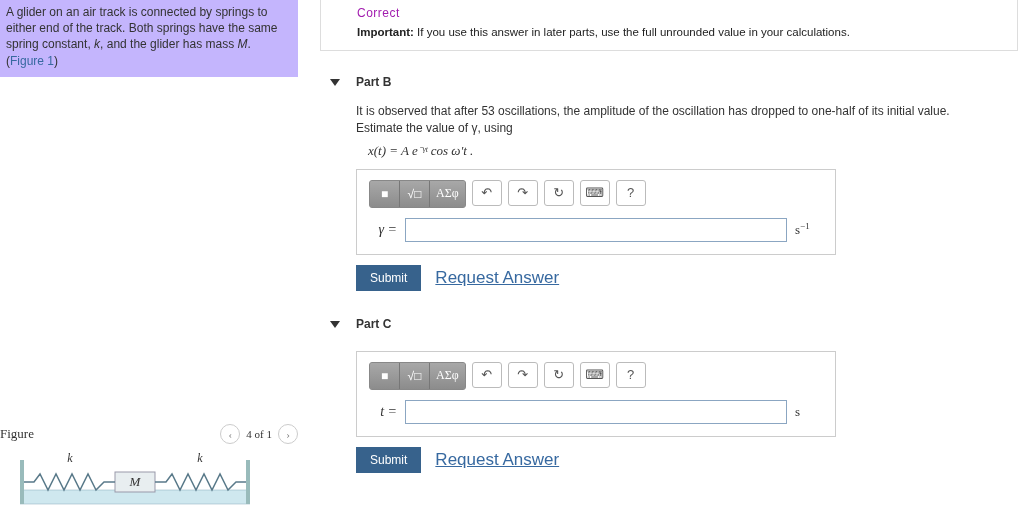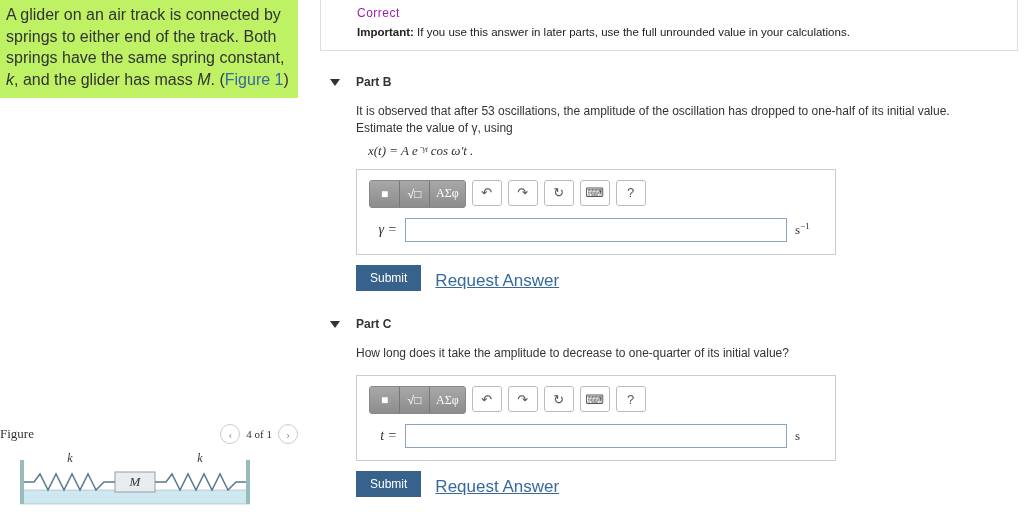--- a/index.html
+++ b/index.html
@@ -8,21 +8,21 @@
     font-family: Arial, Helvetica, sans-serif;
     font-size: 12px;
     color: #333;
     background: #fff;
     width: 1024px; height: 521px;
     overflow: hidden;
     position: relative;
   }
   
   .left-col { position: absolute; left: 0; top: 0; width: 298px; }
-  .problem-desc { padding: 4px 6px 8px 6px; background: #bef264; font-size: 16px; line-height: 1.35; }
+  .problem-desc { padding: 4px 6px 8px 6px; background: #c4b5fd; font-size: 12px; line-height: 1.35; }
   .problem-desc i { font-style: italic; }
   .figlink { color: #3769a0; cursor: pointer; }
   .figure-header { position: absolute; left: 0; top: 424px; width: 298px; display: flex; align-items: center; font-family: Liberation Serif, serif; }
   .figure-header .title { font-size: 13px; flex: 1; }
   .nav-circ {
     width: 20px; height: 20px; border: 1px solid #ccc; border-radius: 50%;
     background: #fff; display: inline-flex; align-items: center; justify-content: center;
     font-size: 11px; color: #888; cursor: pointer; user-select: none;
   }
   .fig-count { font-size: 11px; color: #333; margin: 0 6px; }
@@ -68,21 +68,21 @@
     border-radius:3px; margin-left:6px;
     display:inline-flex; align-items:center; justify-content:center;
     color:#555; cursor:pointer; font-size:13px;
   }
   .input-row { display: flex; align-items: center; gap: 8px; margin-top:10px;}
   .var-label { font-style: italic; font-family: "Times New Roman", serif; font-size: 14px; width: 28px; text-align: right; }
   .answer-input { flex:1; height: 24px; border: 1px solid #8ba6c2; padding: 2px 4px; font-size: 12px; }
   .unit { font-family: "Times New Roman", serif; font-size: 13px; width: 28px;}
   .unit sup { font-size: 9px; }
 
-  .submit-row { display: flex; align-items: flex-end; gap: 14px; }
+  .submit-row { display: flex; align-items: center; gap: 14px; }
   .submit-btn {
     background: #37628c; color: #fff; border: none;
     padding: 6px 14px; font-size: 12px; cursor: pointer;
   }
   .req-link { color: #3769a0; font-size: 17px; text-decoration: underline; cursor: pointer; }
 </style>
 </head>
 <body>
 
 <div class="left-col">
@@ -168,21 +168,20 @@
       </div>
     </div>
   </div>
 
   <div class="part">
     <div class="part-header">
       <span class="tri"></span>
       <span>Part C</span>
     </div>
     <div class="part-body">
-      <div class="part-prompt">How long does it take the amplitude to decrease to one-quarter of its initial value?</div>
 
       <div class="answer-panel" style="margin-top:14px;">
         <div class="toolbar">
           <span class="tool-group">
             <button class="tool-btn">■</button>
             <button class="tool-btn">√□</button>
             <button class="tool-btn greek">ΑΣφ</button>
           </span>
           <button class="tool-plain">↶</button>
           <button class="tool-plain">↷</button>

